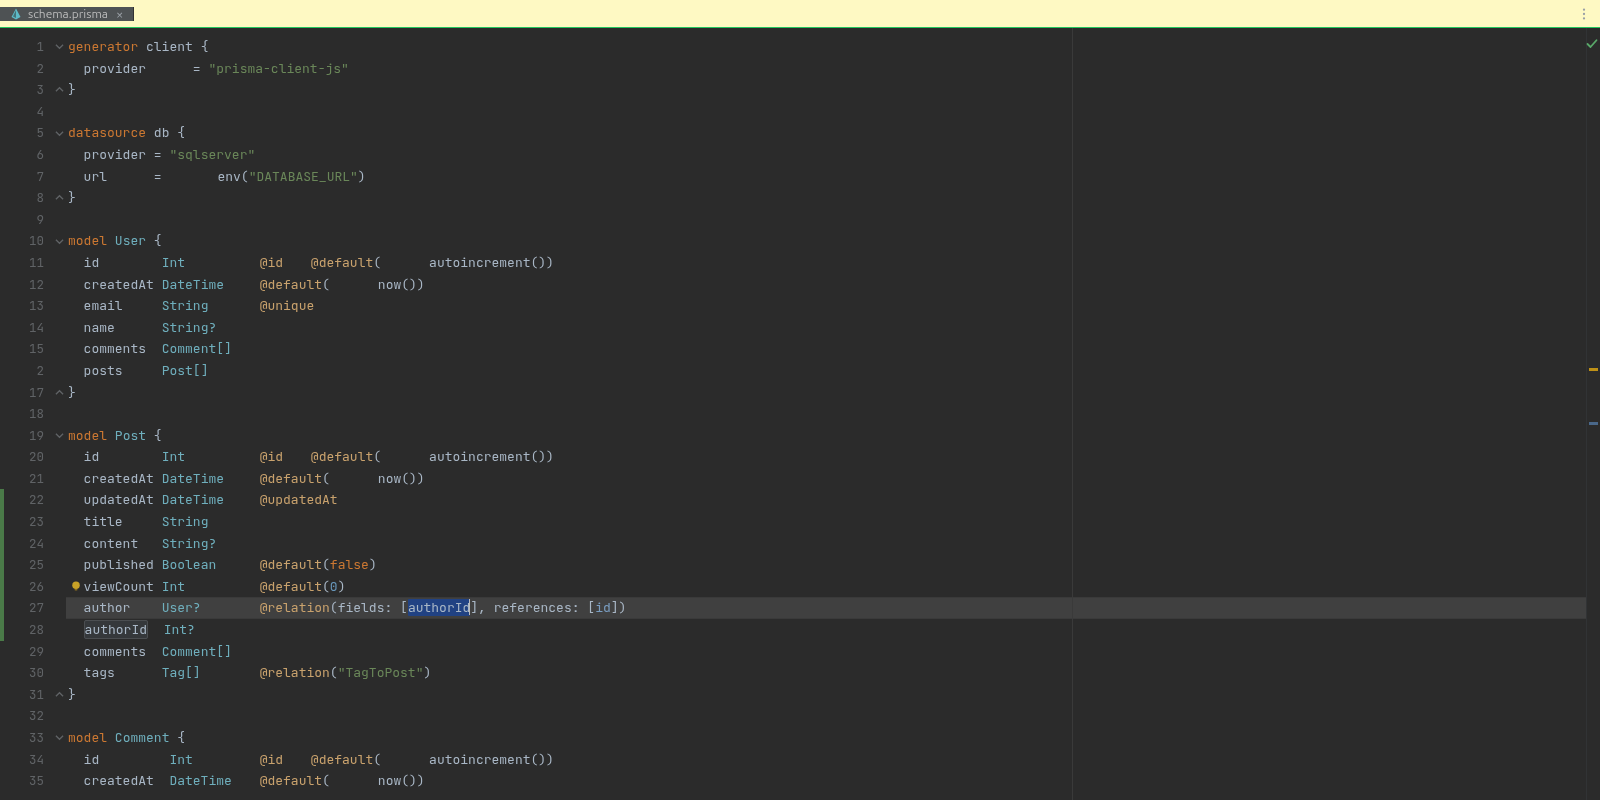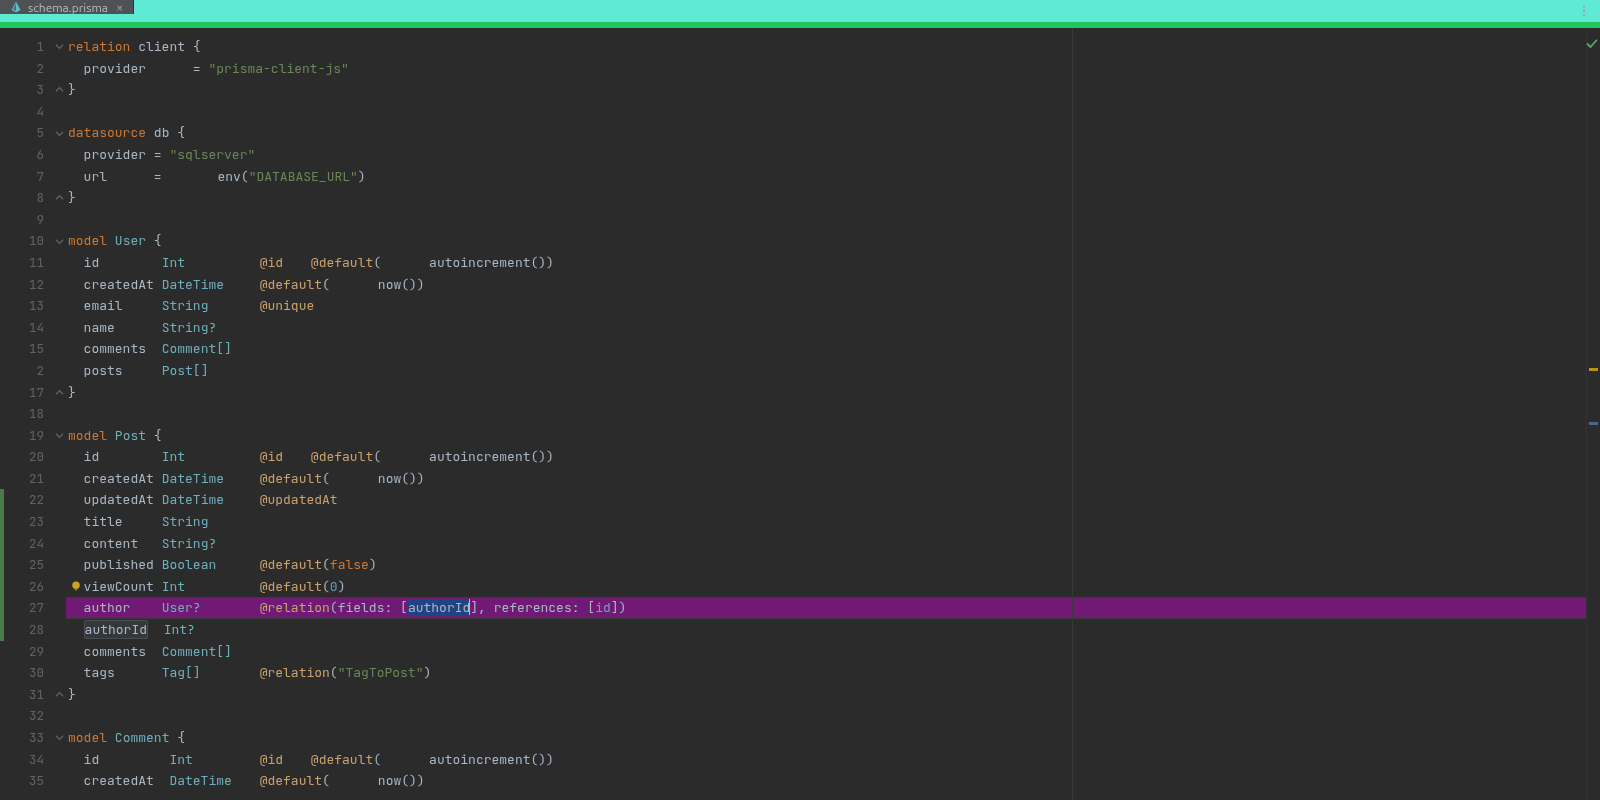--- a/index.html
+++ b/index.html
@@ -2,22 +2,22 @@
 <html><head>
 <meta charset="utf-8">
 <style>
   * { margin:0; padding:0; box-sizing:border-box; }
   html,body { width:1600px; height:800px; overflow:hidden; background:#2b2b2b;
               font-family:"JetBrains Mono","Fira Code",Consolas,monospace;
               font-size:13px; color:#a9b7c6; }
   .root { display:flex; flex-direction:column; width:100%; height:100%; }
 
   
-  .tabbar { height:28px; background:#5eead4; display:flex; align-items:flex-start;
-            border-bottom:6px solid #22c55e; position:relative; }
+  .tabbar { height:28px; background:#fef9c3; display:flex; align-items:center;
+            border-bottom:1px solid #22c55e; position:relative; }
   .tab { display:flex; align-items:center; gap:6px; padding:0 10px;
          background:#4e5254; color:#bbbbbb; font-size:12px;
          font-family:-apple-system,Segoe UI,Ubuntu,Arial,sans-serif;
          border-right:1px solid #323232; cursor:pointer; }
   .tab .prisma-ico { width:12px; height:12px; }
   .tab .close { color:#9aa0a6; font-size:13px; margin-left:2px; }
   .tabbar .more { position:absolute; right:6px; top:0; height:100%; width:20px;
                   display:flex; align-items:center; justify-content:center;
                   color:#9aa0a6; cursor:pointer; }
 
@@ -32,21 +32,21 @@
              line-height:21.6px; user-select:none; }
   .foldcol .fc { height:21.6px; display:flex; align-items:center; justify-content:center; }
 
   .changecol { width:4px; padding-top:8px; }
   .changecol div { height:21.6px; }
   .changecol .mod { background:#4a7a48; }
 
   .code { flex:1; padding:8px 0 0 0; line-height:21.6px; font-size:13px;
           position:relative; }
   .code .row { height:21.6px; white-space:pre; position:relative; padding-left:2px; }
-  .code .row.cur { background:#701a75; }
+  .code .row.cur { background:#404040; }
   .code .row.cur::after { content:""; position:absolute; left:0; right:0; top:0; bottom:0;
                           border-top:1px solid #3a3a3a; border-bottom:1px solid #3a3a3a;
                           pointer-events:none; }
 
   .margin-line { position:absolute; top:0; bottom:0; left:1006px; width:1px;
                  background:#3a3a3a; }
 
   
   .kw  { color:#cc7832; }
   .id  { color:#a9b7c6;margin-top:12px; }
@@ -244,21 +244,21 @@
         <div class="fc">
           <svg width="9" height="9" viewBox="0 0 10 10">
             <path d="M1 3l4 4 4-4" stroke="#606366" stroke-width="1.4" fill="none"></path>
           </svg>
         </div>
         <div class="fc"></div>
         <div class="fc"></div>
       </div>
     <div class="code" id="code">
 
-    <div class="row"><span class="kw">relation</span><span> </span><span class="id">client</span><span> </span><span class="pun">{</span></div>
+    <div class="row"><span class="kw">generator</span><span> </span><span class="id">client</span><span> </span><span class="pun">{</span></div>
         <div class="row"><span>  </span><span class="id">provider</span><span>      </span><span class="pun">= </span><span class="str">"prisma-client-js"</span></div>
         <div class="row"><span class="pun">}</span></div>
         <div class="row"></div>
         <div class="row"><span class="kw">datasource</span><span> </span><span class="id">db</span><span> </span><span class="pun">{</span></div>
         <div class="row"><span>  </span><span class="id">provider</span><span> </span><span class="pun">= </span><span class="str">"sqlserver"</span></div>
         <div class="row"><span>  </span><span class="id">url</span><span>      </span><span class="pun">= </span><span class="fn">env</span><span class="pun">(</span><span class="str">"DATABASE_URL"</span><span class="pun">)</span></div>
         <div class="row"><span class="pun">}</span></div>
         <div class="row"></div>
         <div class="row"><span class="kw">model</span><span> </span><span class="ty">User</span><span> </span><span class="pun">{</span></div>
         <div class="row"><span>  </span><span class="id">id</span><span>        </span><span class="ty">Int</span><span>       </span><span class="at">@id</span><span> </span><span class="at">@default</span><span class="pun">(</span><span class="fn">autoincrement</span><span class="pun">())</span></div>

